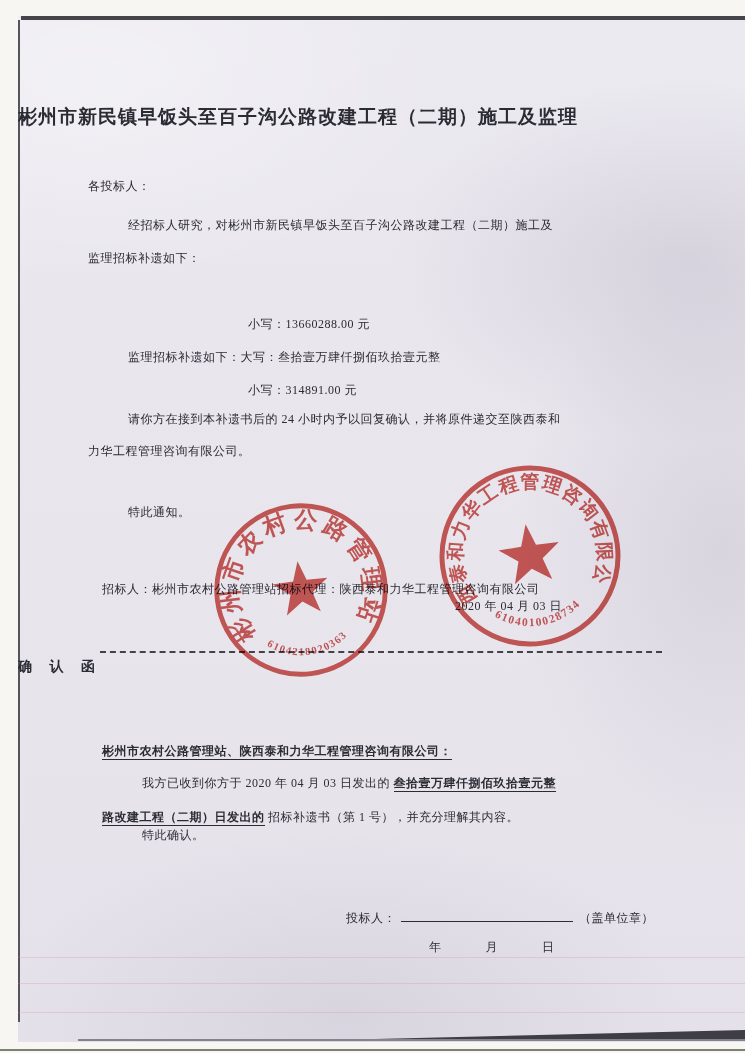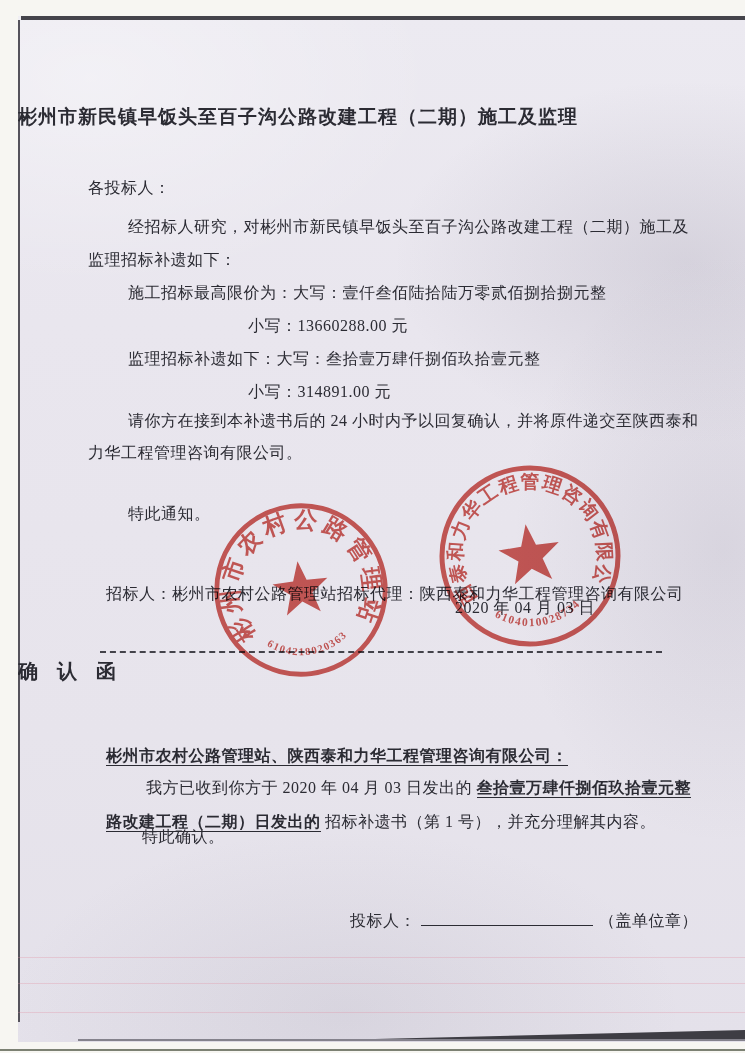--- a/index.html
+++ b/index.html
@@ -22,25 +22,25 @@
   
   .edge-top{position:absolute;left:3px;top:0;right:0;height:4px;background:#45444b;}
   .edge-left{position:absolute;left:0;top:4px;width:2px;height:1002px;background:#55535c;}
   .edge-bottom{position:absolute;left:60px;bottom:1px;right:0;height:2px;background:#84828c;}
   .edge-wedge{position:absolute;right:0;bottom:3px;width:370px;height:9px;background:#3e3d44;
     clip-path:polygon(0 100%,100% 0,100% 100%);}
   .body-bottom-line{position:absolute;left:0;bottom:2px;width:745px;height:2px;background:#7c8173;}
   .scanline{position:absolute;left:0;right:0;height:1px;background:rgba(226,140,160,0.30);}
 
   
-  .t{position:absolute;white-space:pre;font-size:16px;color:#2b2b33;letter-spacing:0.5px;}
+  .t{position:absolute;white-space:pre;font-size:12px;color:#2b2b33;letter-spacing:0.5px;}
   .center{left:0;width:100%;}
   .bold{font-weight:bold;}
   .title{font-size:19px;letter-spacing:1px;}
-  .heading{font-size:20px;letter-spacing:7px;}
+  .heading{font-size:14px;letter-spacing:7px;}
   .ul{border-bottom:1.4px solid #2b2b33;padding-bottom:1px;}
   .gap-left{}
   .blank-line{display:inline-block;width:172px;height:13px;border-bottom:1.5px solid #2c2c34;
     margin:0 6px 0 5px;vertical-align:baseline;}
   .dashed-sep{position:absolute;top:635px;left:82px;width:562px;height:0;
     border-top:2px dashed #43424a;}
   .ymd span{margin-right:44px;}
   .ymd span:last-child{margin-right:0;}
 
   
@@ -61,21 +61,20 @@
   <div class="scanline" style="top:941px"></div>
   <div class="scanline" style="top:967px"></div>
   <div class="scanline" style="top:996px"></div>
 
   <div class="t center bold title" style="top:88px">彬州市新民镇早饭头至百子沟公路改建工程（二期）施工及监理</div>
 
   <div class="t" style="top:162px;left:70px">各投标人：</div>
 
   <div class="t" style="top:201px;left:110px">经招标人研究，对彬州市新民镇早饭头至百子沟公路改建工程（二期）施工及</div>
   <div class="t" style="top:234px;left:70px">监理招标补遗如下：</div>
-  <div class="t" style="top:267px;left:110px">施工招标最高限价为：大写：壹仟叁佰陆拾陆万零贰佰捌拾捌元整</div>
   <div class="t" style="top:300px;left:230px">小写：13660288.00 元</div>
   <div class="t" style="top:333px;left:110px">监理招标补遗如下：大写：叁拾壹万肆仟捌佰玖拾壹元整</div>
   <div class="t" style="top:366px;left:230px">小写：314891.00 元</div>
   <div class="t" style="top:395px;left:110px">请你方在接到本补遗书后的 24 小时内予以回复确认，并将原件递交至陕西泰和</div>
   <div class="t" style="top:427px;left:70px">力华工程管理咨询有限公司。</div>
   <div class="t" style="top:488px;left:110px">特此通知。</div>
 
   <div class="t" style="top:550px;left:70px">
     <span>招标人：彬州市农村公路管理站</span><span class="gap-left">招标代理：陕西泰和力华工程管理咨询有限公司</span>
   </div>
@@ -92,20 +91,23 @@
   <div class="t" style="top:744px;left:110px">
     <span>我方已收到你方于 2020 年 04 月 03 日发出的 </span><span class="ul bold">叁拾壹万肆仟捌佰玖拾壹元整</span>
   </div>
   <div class="t" style="top:778px;left:70px">
     <span class="ul bold">路改建工程（二期）日发出的</span><span> 招标补遗书（第 1 号），并充分理解其内容。</span>
   </div>
   <div class="t" style="top:811px;left:124px">特此确认。</div>
 
   <div class="t" style="top:877px;left:314px">
     <span>投标人：</span><span class="blank-line"></span><span>（盖单位章）</span>
+  </div>
+  <div class="t ymd" style="top:908px;left:397px">
+    <span>年</span><span>月</span><span>日</span>
   </div>
 
   <svg class="stamp" style="left:191px;top:482px;width:184px;height:184px;transform:rotate(-7deg)" viewBox="-95 -95 190 190">
     <defs>
       <path id="arcLtop" d="M -58,30 A 65,65 0 1 1 58,30" fill="none"></path>
       <path id="arcLbot" d="M -45,50 A 67,67 0 0 0 45,50" fill="none"></path>
     </defs>
     <circle class="stamp-ring" r="87" stroke-width="5"></circle>
     <polygon class="stamp-ink" points="0,-30 7,-9.7 28.5,-9.3 11.4,3.7 17.6,24.3 0,12 -17.6,24.3 -11.4,3.7 -28.5,-9.3 -7,-9.7"></polygon>
     <text class="stamp-ink" font-size="24" letter-spacing="5">

